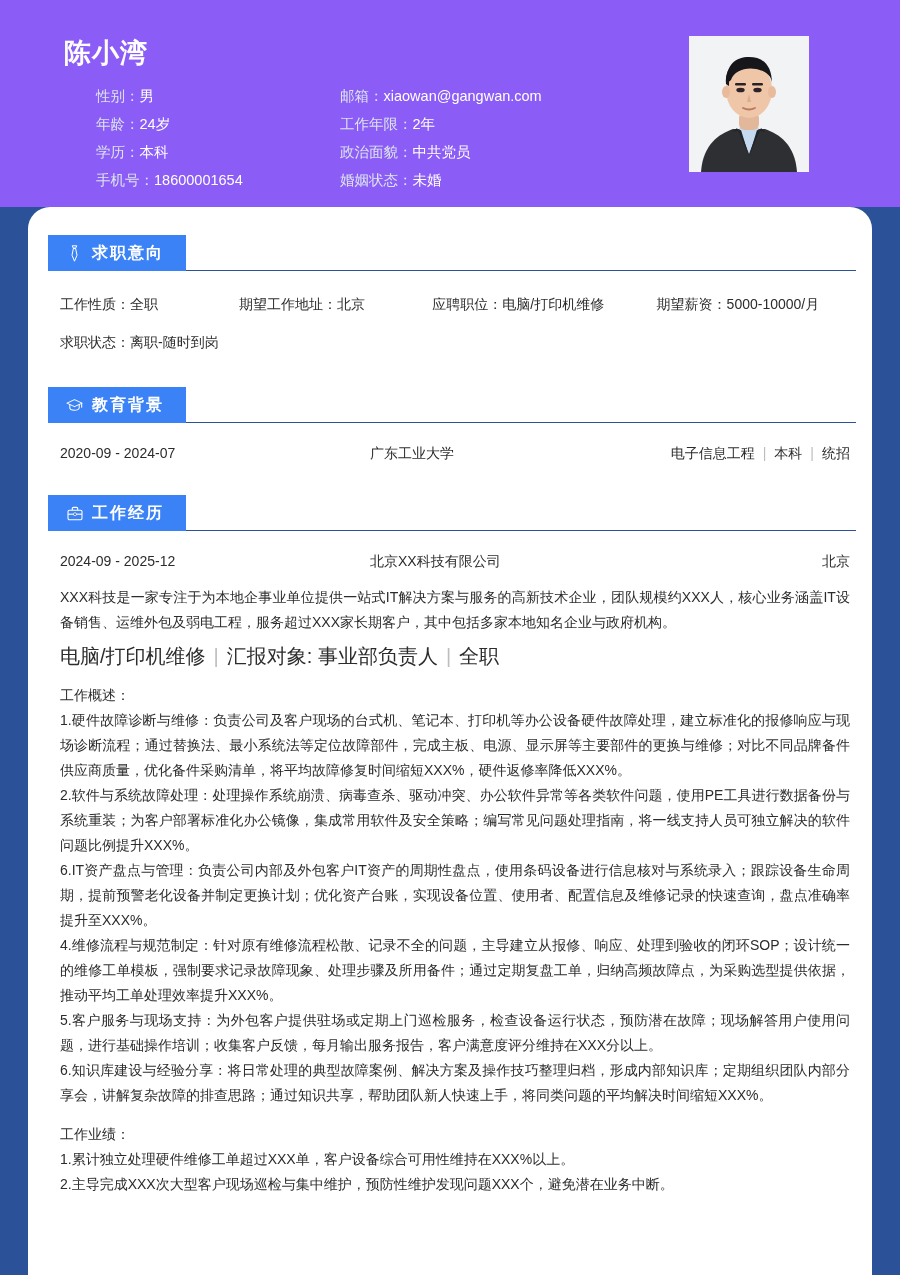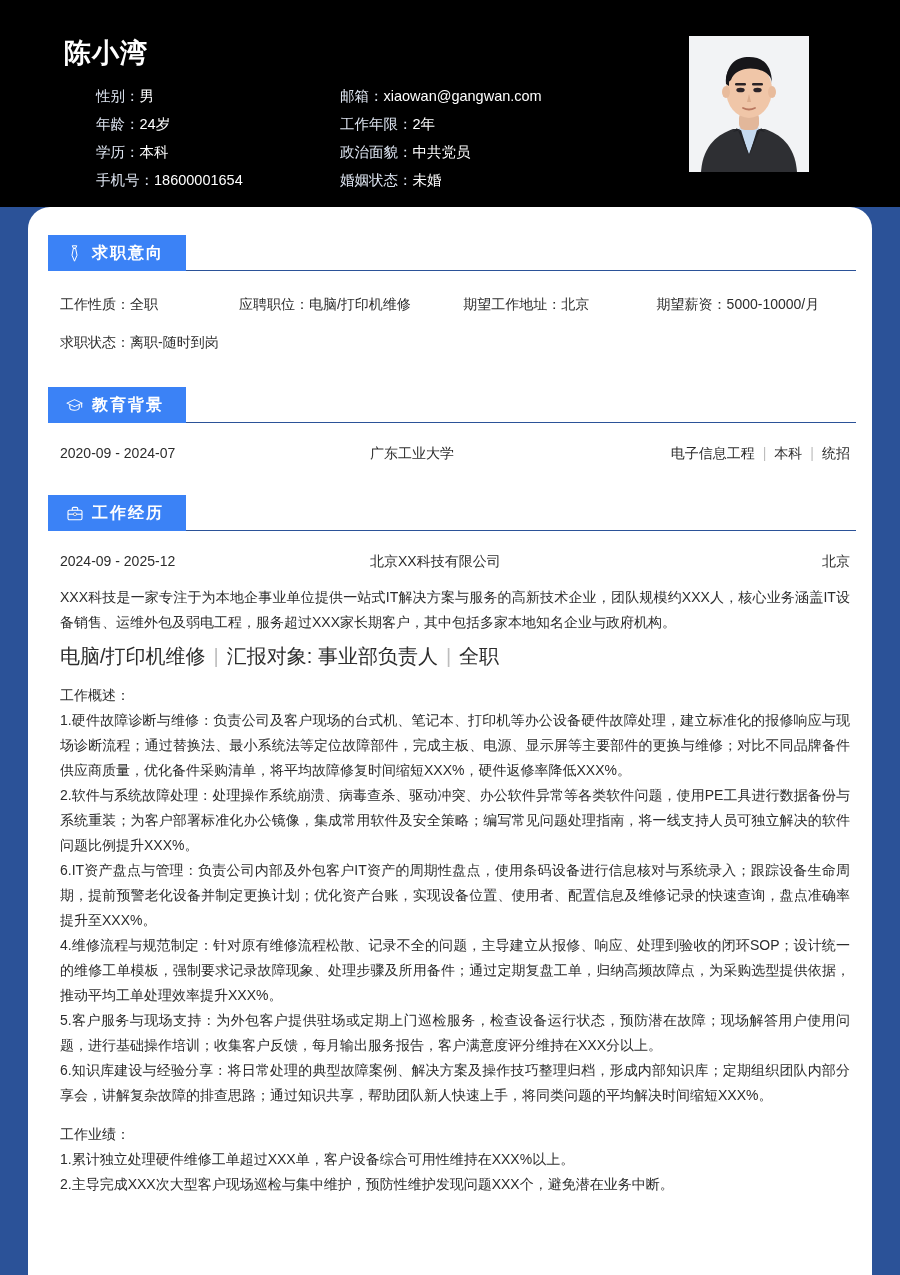--- a/index.html
+++ b/index.html
@@ -12,21 +12,21 @@
     font-family: "Liberation Sans", "DejaVu Sans", sans-serif;
     background: #2b5298;
     color: #333;
     position: relative;
   }
 
   
   .header {
     position: relative;
     height: 207px;
-    background: #000000;
+    background: #8b5cf6;
     padding: 0;
   }
   .header-inner {
     position: absolute;
     left: 64px;
     top: 34px;
     right: 0;
   }
   .name {
     font-size: 27px;
@@ -260,22 +260,22 @@
             <path d="M5.2 0.8 H9.8 L8.6 3.2 H6.4 Z" fill="none" stroke="#ffffff" stroke-width="1"></path>
             <path d="M6.4 3.4 L5.0 10.2 L7.5 16.2 L10 10.2 L8.6 3.4 Z" fill="none" stroke="#ffffff" stroke-width="1" stroke-linejoin="round"></path>
           </svg>
         </span>
         <span class="sec-title">求职意向</span>
       </div>
     </div>
     <div class="sec-body">
       <div class="intent-row">
         <div class="intent-cell c1"><span class="intent-key">工作性质：</span><span class="intent-val">全职</span></div>
+        <div class="intent-cell c3"><span class="intent-key">期望工作地址：</span><span class="intent-val">北京</span></div>
         <div class="intent-cell c2"><span class="intent-key">应聘职位：</span><span class="intent-val">电脑/打印机维修</span></div>
-        <div class="intent-cell c3"><span class="intent-key">期望工作地址：</span><span class="intent-val">北京</span></div>
         <div class="intent-cell c4"><span class="intent-key">期望薪资：</span><span class="intent-val">5000-10000/月</span></div>
       </div>
       <div class="intent-row" style="margin-top:8px;">
         <div class="intent-cell c1"><span class="intent-key">求职状态：</span><span class="intent-val">离职-随时到岗</span></div>
       </div>
     </div>
   </div>
 
   <div class="gap-xl"></div>
 

